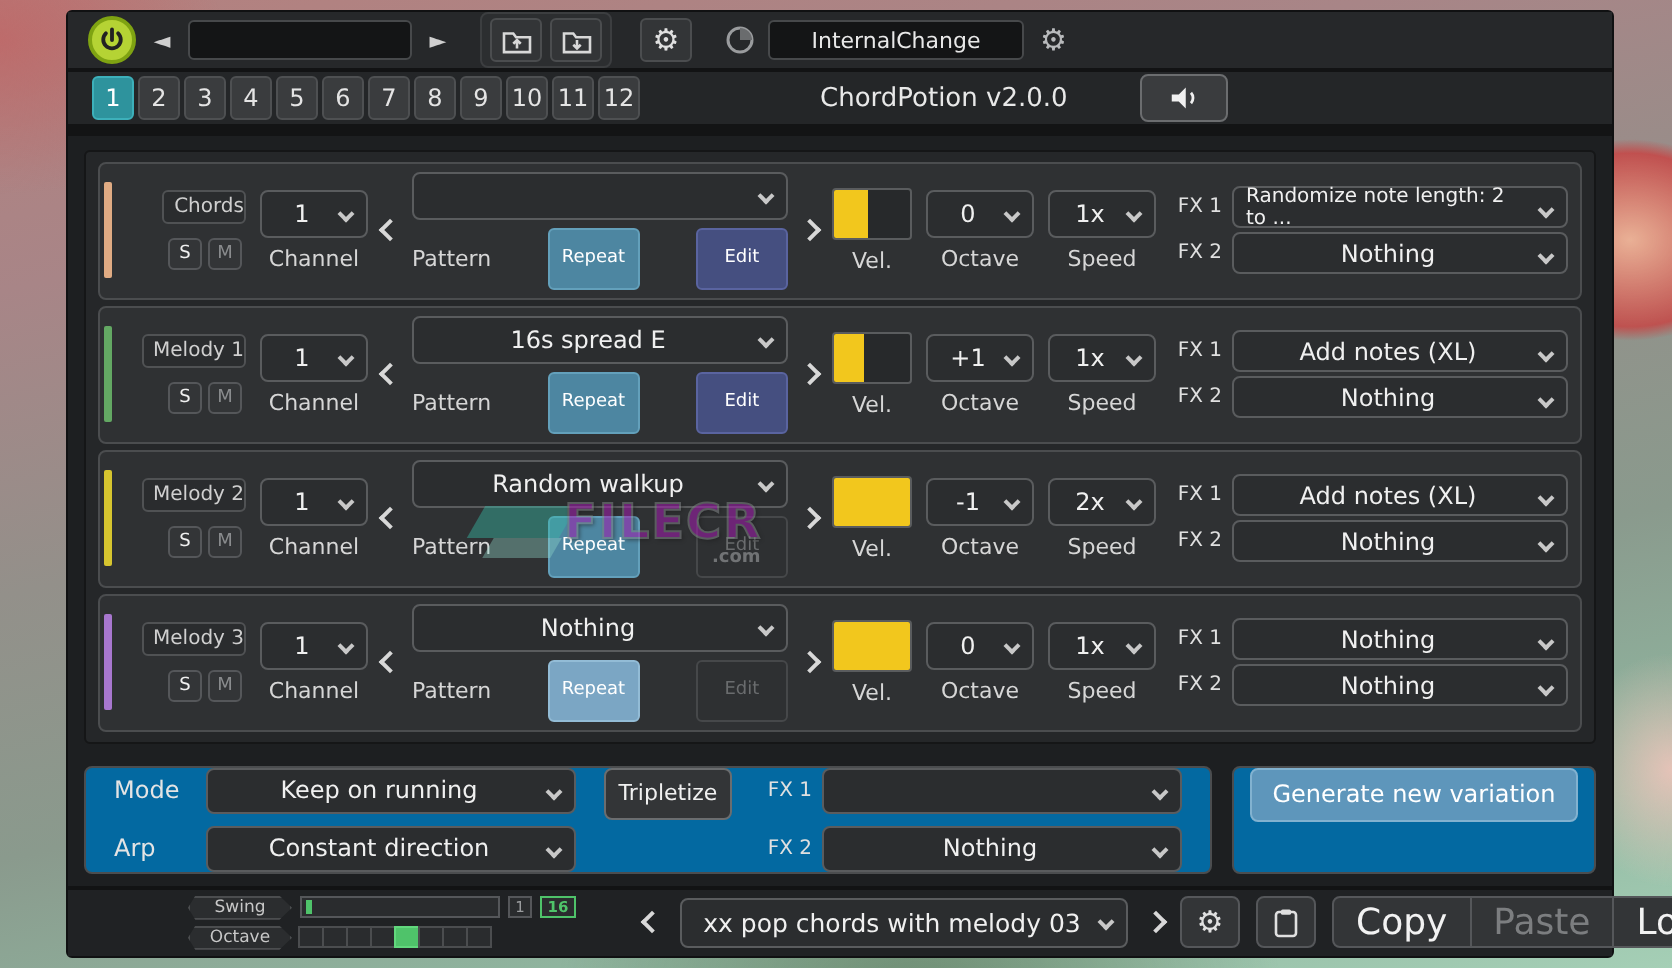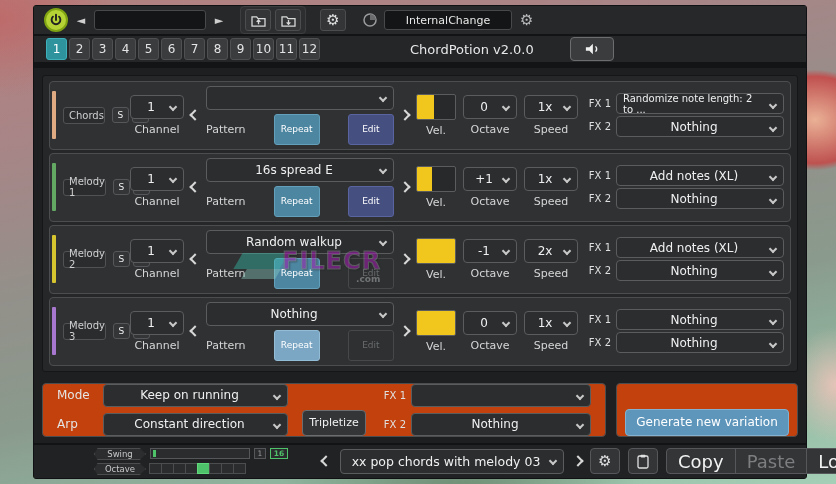--- a/index.html
+++ b/index.html
@@ -36,21 +36,21 @@
   .tab { width:21px; height:22px; background:#3a3c3e; border:1px solid #4e5052; border-radius:3px; color:#e4e4e4; font-size:12px; display:flex; align-items:center; justify-content:center; cursor:pointer; }
   .tab.active { background:#2e939d; border-color:#3db0ba; color:#fff; }
   .app-title { margin-left:90px; font-size:13px; color:#e8e8e8; }
   .speaker-btn { margin-left:auto; margin-right:180px; width:44px; height:24px; background:#3a3c3e; border:1px solid #6b6d6f; border-radius:4px; display:flex; align-items:center; justify-content:center; cursor:pointer; }
 
   
   .main { flex:1; padding:7px 8px; background:#1d1f21; }
   .rows-frame { height:100%; background:#252729; border:1px solid #151617; border-radius:3px; padding:5px 6px; display:flex; flex-direction:column; gap:3px; }
   .row { flex:1; background:#2f3133; border:1px solid #4b4d4f; border-radius:4px; display:flex; align-items:center; gap:7px; padding:4px 6px 4px 2px; position:relative; }
   .stripe { width:4px; height:48px; border-radius:1px; flex:0 0 auto; }
-  .name-col { width:60px; display:flex; flex-direction:row; align-items:center; gap:7px; }
+  .name-col { width:60px; display:flex; flex-direction:column; align-items:flex-end; gap:7px; }
   .name-box { height:17px; background:#2a2c2e; border:1px solid #505254; border-radius:3px; font-size:10px; color:#cfcfcf; display:flex; align-items:center; padding-left:5px; }
   .sm-row { display:flex; gap:3px; justify-content:flex-end; padding-right:2px; }
   .sm-btn { width:17px; height:16px; background:#333537; border:1px solid #55575a; border-radius:3px; font-size:9px; display:flex; align-items:center; justify-content:center; cursor:pointer; }
   .sm-btn.solo { color:#f0f0f0; }
   .sm-btn.mute { color:#8a8c8e; }
 
   .stack { display:flex; flex-direction:column; align-items:center; gap:4px; }
   .sub-label { font-size:11px; color:#d6d6d6; }
 
   .select { position:relative; height:24px; background:#2b2d2f; border:1px solid #5a5c5e; border-radius:4px; display:flex; align-items:center; justify-content:center; font-size:12px; color:#f0f0f0; cursor:pointer; padding:0 18px 0 6px; }
@@ -75,21 +75,21 @@
   .vel-fill { height:100%; background:#f2c71d; }
 
   .fx-col { flex:1; display:flex; flex-direction:column; gap:2px; min-width:0; }
   .fx-line { display:flex; align-items:center; gap:5px; }
   .fx-label { font-size:10px; color:#e0e0e0; width:26px; text-align:right; flex:0 0 auto; }
   .fx-line .select { flex:1; height:21px; font-size:12px; }
   .fx-line .select.condensed { font-size:10px; }
 
   
   .controls { height:74px; padding:4px 8px 6px; display:flex; gap:10px; background:#1d1f21; }
-  .ctrl-panel { background:#c2410c; border:1px solid #4b4d4f; border-radius:4px; display:flex; align-items:flex-end; }
+  .ctrl-panel { background:#0369a1; border:1px solid #4b4d4f; border-radius:4px; display:flex; align-items:flex-start; }
   .ctrl-left { flex:1; gap:14px; padding:0 14px; }
   .mode-arp { display:flex; flex-direction:column; gap:6px; }
   .ctrl-line { display:flex; align-items:center; gap:8px; }
   .ctrl-line .lab { font-size:12px; color:#e4e4e4; width:38px; }
   .ctrl-line .select { width:185px; height:23px; }
   .tripletize-btn { width:64px; height:26px; background:#333537; border:1px solid #6b6d6f; border-radius:4px; color:#f0f0f0; font-size:11px; display:flex; align-items:center; justify-content:center; cursor:pointer; }
   .ctrl-fx { display:flex; flex-direction:column; gap:6px; }
   .ctrl-fx .fx-line .select { width:180px; flex:none; height:23px; font-size:12px; }
   .ctrl-right { width:188px; justify-content:center; }
   .generate-btn { width:164px; height:27px; background:#5e96bb; border:1px solid #82b2d0; border-radius:4px; color:#fff; font-size:12px; display:flex; align-items:center; justify-content:center; cursor:pointer; }

